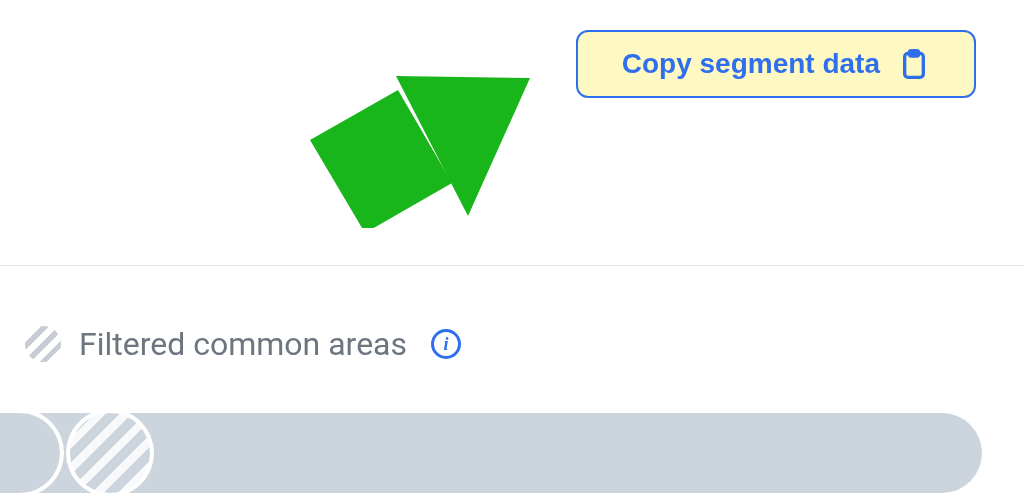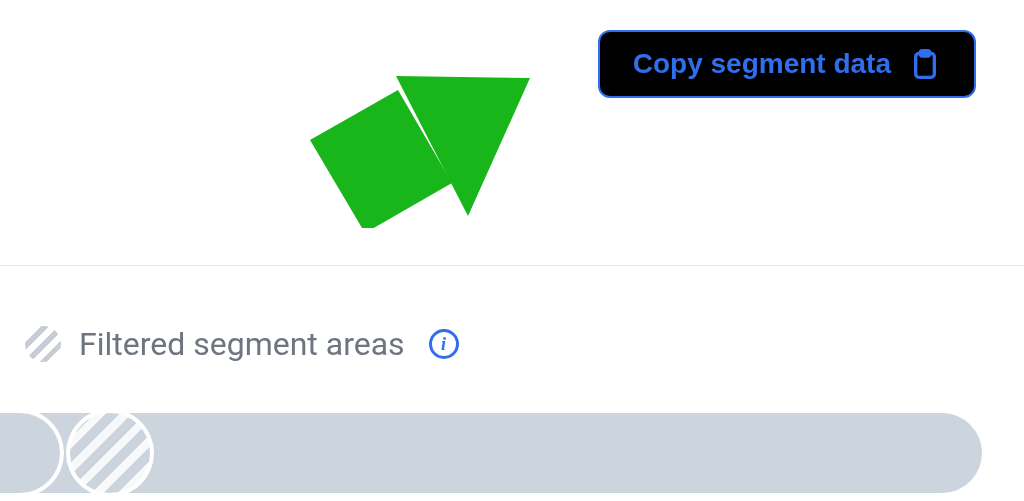--- a/index.html
+++ b/index.html
@@ -20,24 +20,24 @@
       height: 260px;
       width: 100%;
     }
     .copy-button {
       position: absolute;
       top: 30px;
       right: 48px;
       display: flex;
       align-items: center;
       gap: 18px;
-      padding: 16px 33px;
+      padding: 16px 44px;
       border: 2.5px solid #2f6fed;
       border-radius: 12px;
-      background: #000000;
+      background: #fef9c3;
       cursor: pointer;
       color: #2f6fed;
       font-size: 28px;
       font-weight: 600;
       line-height: 1;
     }
     .copy-button svg {
       width: 32px;
       height: 32px;
       stroke: #2f6fed;
@@ -165,21 +165,21 @@
       <polygon points="0,92 88,42 142,135 55,185"></polygon>
       <polygon points="86,28 220,30 158,168"></polygon>
     </g>
   </svg>
 </div>
 
 <div class="divider"></div>
 
 <div class="legend-row">
   <span class="legend-swatch"></span>
-  <span class="legend-label">Filtered segment areas</span>
+  <span class="legend-label">Filtered common areas</span>
   <span class="info-icon">i</span>
 </div>
 
 <div class="bar-area">
   <div class="bar-bg"></div>
   <div class="bar-shape-1"></div>
   <div class="bar-shape-2"></div>
 </div>
 
 </body></html>

